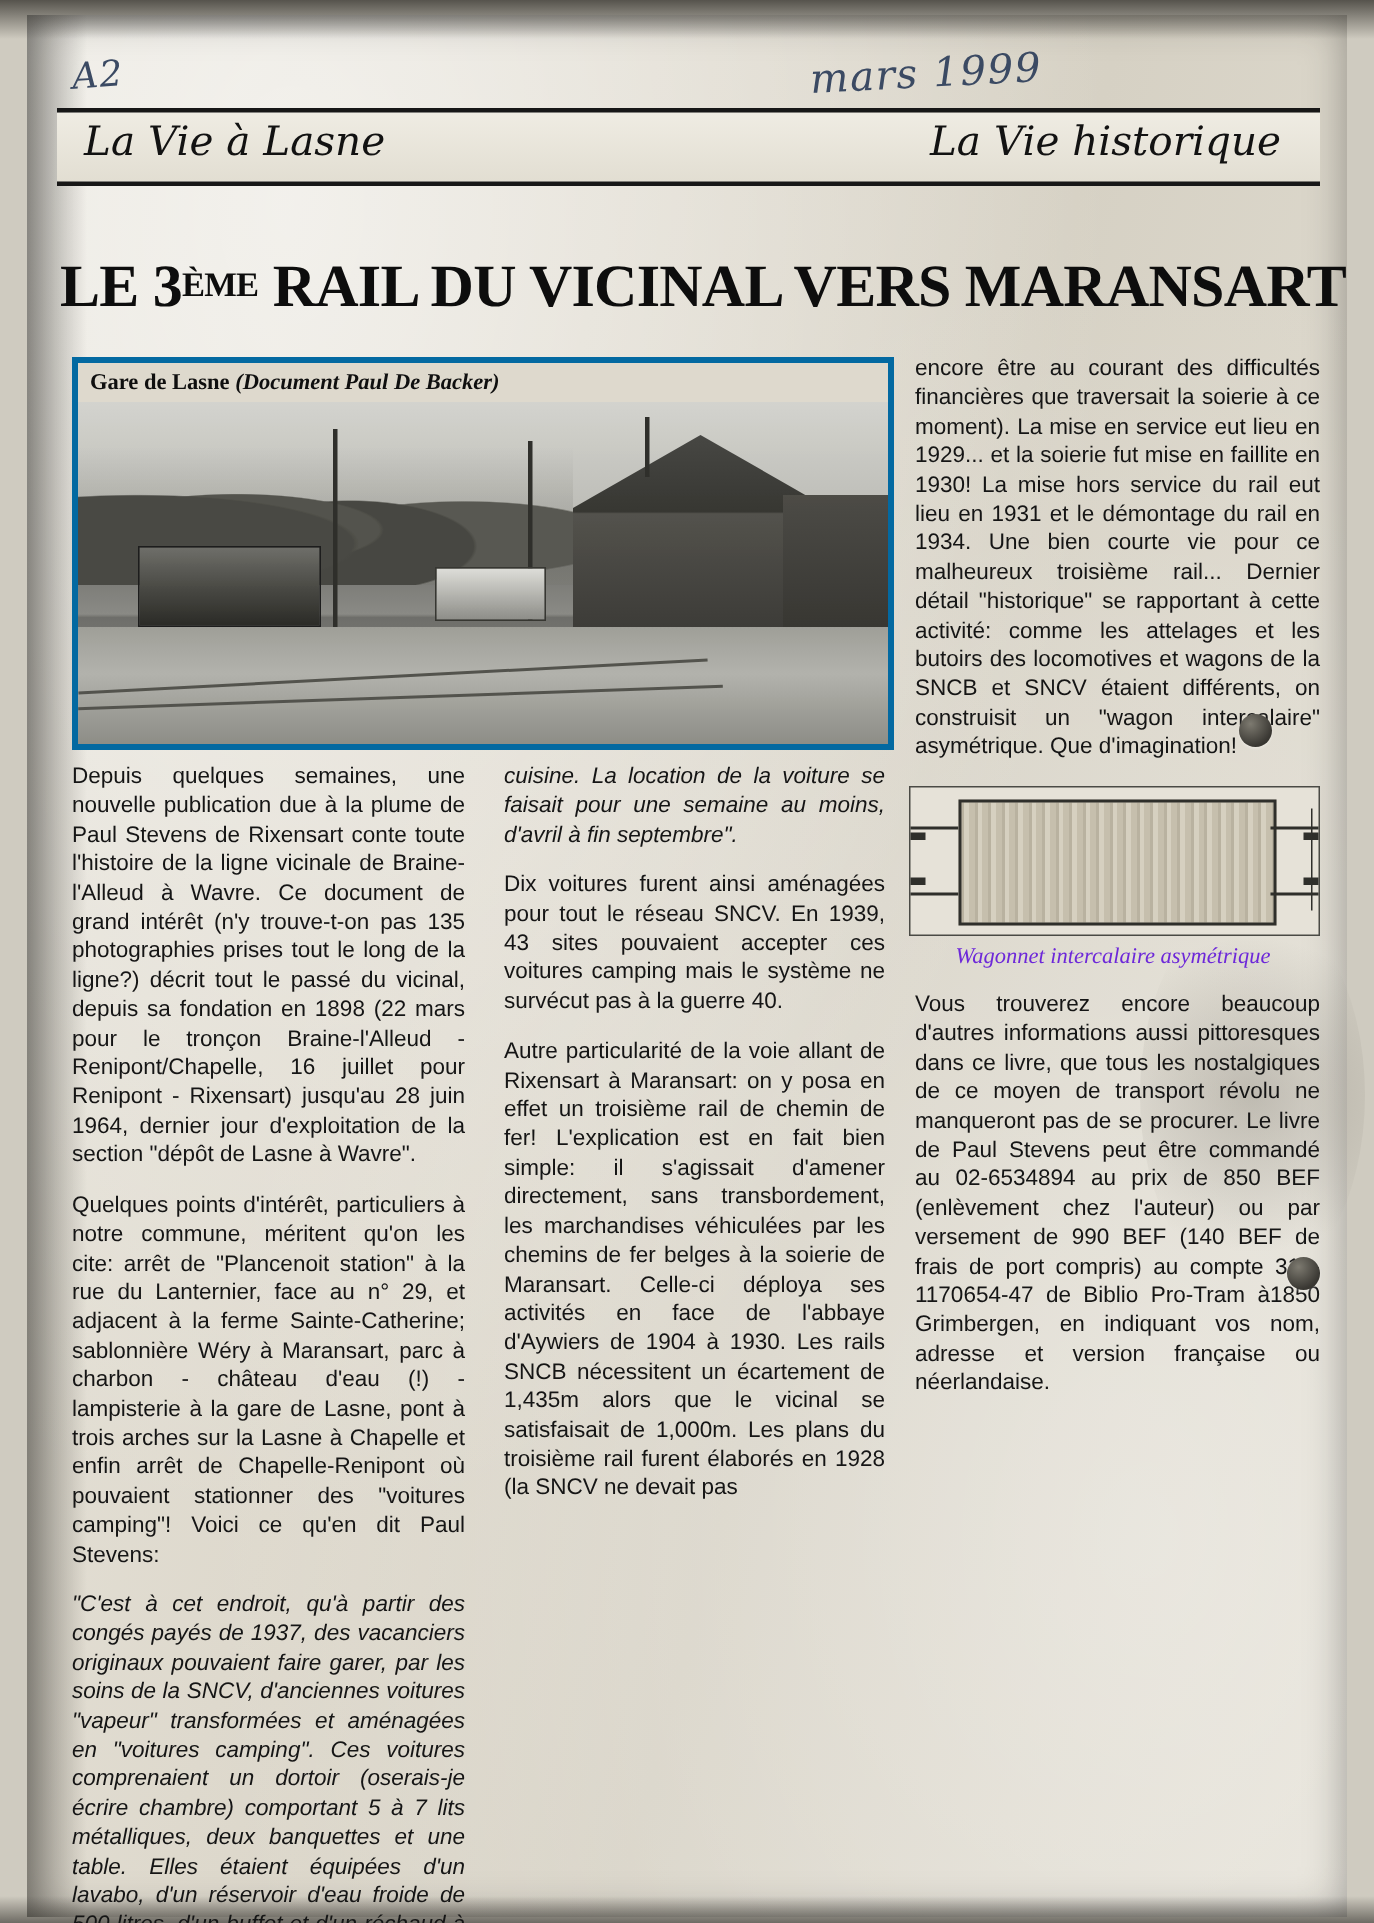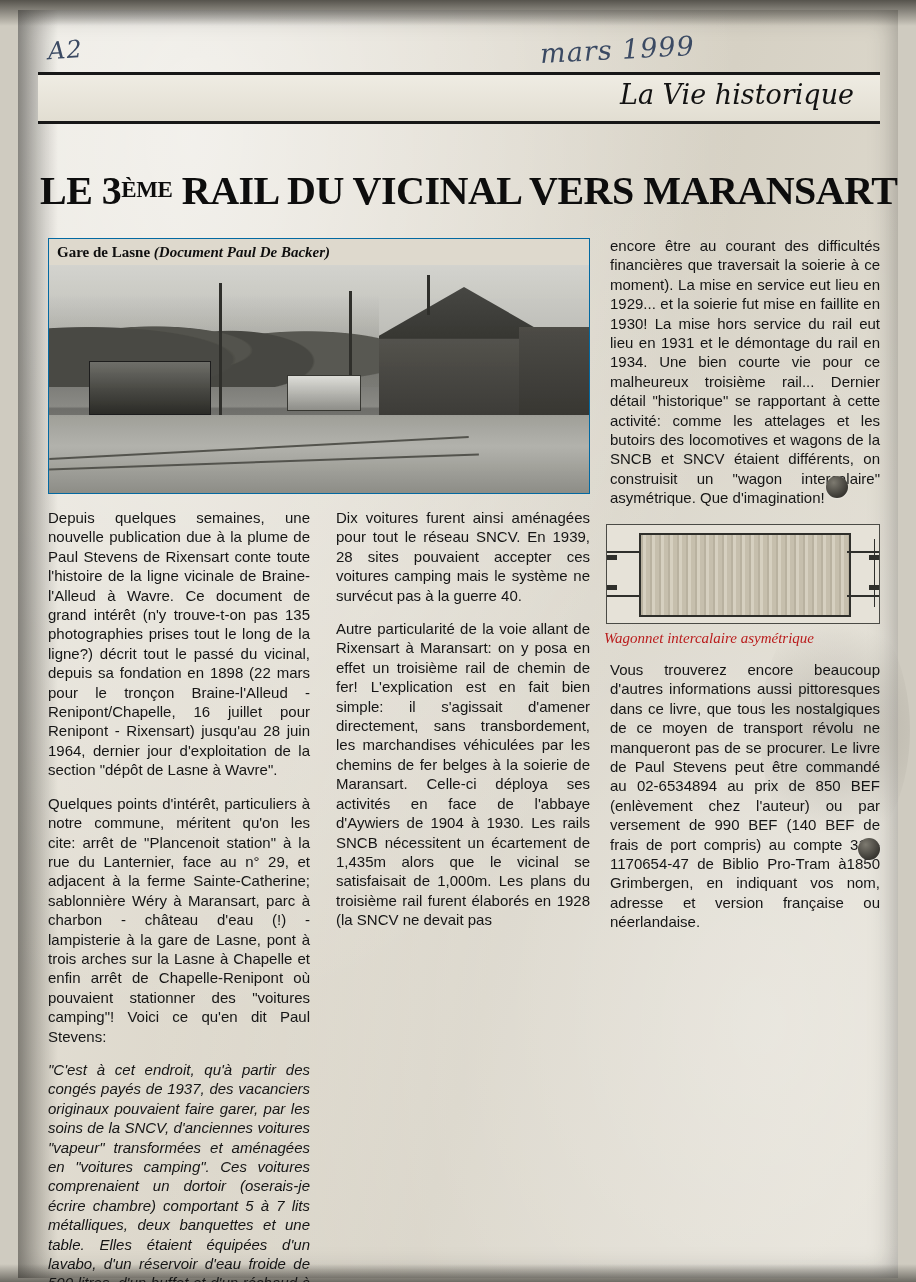--- a/index.html
+++ b/index.html
@@ -84,21 +84,21 @@
     color: #0d0d0d;
     white-space: nowrap;
   }
   .headline sup { font-size: 23px; vertical-align: 7px; }
 
   
   .photo {
     position: absolute;
     background: #4d7c0f;
     overflow: hidden;
-    border: 1px solid #0369a1;
+    border: 4px solid #0369a1;
   }
   .photo .caption {
     position: absolute;
     left: 0; top: 0; right: 0;
     padding: 5px 8px 4px 8px;
     font-family: "Liberation Serif", serif;
     font-weight: bold;
     font-size: 15px;
     color: #0f0f0f;
     background: #ded9cd;
@@ -218,24 +218,25 @@
     position: absolute; width: 10px; height: 5px; background: #2f2f2b;
   }
   #figure-wagon .dim-r {
     position: absolute; right: 4px; top: 14px; width: 0; height: 68px;
     border-left: 1px solid #2f2f2b;
   }
   .fig-caption {
     position: absolute;
     left: 604px; top: 630px;
     width: 276px;
+    text-align: center;
     font-family: "Liberation Serif", serif;
     font-style: italic;
     font-size: 15px;
-    color: #b91c1c;
+    color: #6d28d9;
   }
 
   
   .col {
     position: absolute;
     font-family: "Liberation Sans", sans-serif;
     font-size: 15px;
     line-height: 19.4px;
     text-align: justify;
     color: #151515;
@@ -282,20 +283,21 @@
   <div class="shade-left"></div>
   <div class="shade-top"></div>
   <div class="shade-bottom"></div>
 
   <div class="smudge" style="left:760px;top:600px;width:150px;height:260px;"></div>
 
   <div class="hand" id="hand-left">A2</div>
   <div class="hand" id="hand-right">mars 1999</div>
 
   <div class="masthead">
+    <div class="masthead-left">La Vie à Lasne</div>
     <div class="masthead-right">La Vie historique</div>
   </div>
 
   <h1 class="headline">
     <span>LE 3</span><sup>ÈME</sup><span> RAIL DU VICINAL VERS MARANSART</span>
   </h1>
 
   <div class="photo" id="photo-lasne">
     <div class="scene">
       <div class="sky"></div>
@@ -328,21 +330,22 @@
   </div>
   <div class="fig-caption">Wagonnet intercalaire asymétrique</div>
 
   <div class="col" id="col1">
     <p>Depuis quelques semaines, une nouvelle publication due à la plume de Paul Stevens de Rixensart conte toute l'histoire de la ligne vicinale de Braine-l'Alleud à Wavre. Ce document de grand intérêt (n'y trouve-t-on pas 135 photographies prises tout le long de la ligne?) décrit tout le passé du vicinal, depuis sa fondation en 1898 (22 mars pour le tronçon Braine-l'Alleud - Renipont/Chapelle, 16 juillet pour Renipont - Rixensart) jusqu'au 28 juin 1964, dernier jour d'exploitation de la section "dépôt de Lasne à Wavre".</p>
     <p>Quelques points d'intérêt, particuliers à notre commune, méritent qu'on les cite: arrêt de "Plancenoit station" à la rue du Lanternier, face au n° 29, et adjacent à la ferme Sainte-Catherine; sablonnière Wéry à Maransart, parc à charbon - château d'eau (!) - lampisterie à la gare de Lasne, pont à trois arches sur la Lasne à Chapelle et enfin arrêt de Chapelle-Renipont où pouvaient stationner des "voitures camping"! Voici ce qu'en dit Paul Stevens:</p>
     <p class="it">"C'est à cet endroit, qu'à partir des congés payés de 1937, des vacanciers originaux pouvaient faire garer, par les soins de la SNCV, d'anciennes voitures "vapeur" transformées et aménagées en "voitures camping". Ces voitures comprenaient un dortoir (oserais-je écrire chambre) comportant 5 à 7 lits métalliques, deux banquettes et une table. Elles étaient équipées d'un lavabo, d'un réservoir d'eau froide de 500 litres, d'un buffet et d'un réchaud à gaz butane à 2 becs. Le campeur devait apporter lui-même la literie, les couverts et la batterie de</p>
   </div>
 
   <div class="col" id="col2">
-    <p>Dix voitures furent ainsi aménagées pour tout le réseau SNCV. En 1939, 28 sites pouvaient accepter ces voitures camping mais le système ne survécut pas à la guerre 40.</p>
+    <p class="it">cuisine. La location de la voiture se faisait pour une semaine au moins, d'avril à fin septembre".</p>
+    <p>Dix voitures furent ainsi aménagées pour tout le réseau SNCV. En 1939, 43 sites pouvaient accepter ces voitures camping mais le système ne survécut pas à la guerre 40.</p>
     <p>Autre particularité de la voie allant de Rixensart à Maransart: on y posa en effet un troisième rail de chemin de fer! L'explication est en fait bien simple: il s'agissait d'amener directement, sans transbordement, les marchandises véhiculées par les chemins de fer belges à la soierie de Maransart. Celle-ci déploya ses activités en face de l'abbaye d'Aywiers de 1904 à 1930. Les rails SNCB nécessitent un écartement de 1,435m alors que le vicinal se satisfaisait de 1,000m. Les plans du troisième rail furent élaborés en 1928 (la SNCV ne devait pas</p>
   </div>
 
   <div class="col" id="col3-top">
     <p>encore être au courant des difficultés financières que traversait la soierie à ce moment). La mise en service eut lieu en 1929... et la soierie fut mise en faillite en 1930! La mise hors service du rail eut lieu en 1931 et le démontage du rail en 1934. Une bien courte vie pour ce malheureux troisième rail... Dernier détail "historique" se rapportant à cette activité: comme les attelages et les butoirs des locomotives et wagons de la SNCB et SNCV étaient différents, on construisit un "wagon intercalaire" asymétrique. Que d'imagination!</p>
   </div>
 
   <div class="col" id="col3-bottom">
     <p>Vous trouverez encore beaucoup d'autres informations aussi pittoresques dans ce livre, que tous les nostalgiques de ce moyen de transport révolu ne manqueront pas de se procurer. Le livre de Paul Stevens peut être commandé au 02-6534894 au prix de 850 BEF (enlèvement chez l'auteur) ou par versement de 990 BEF (140 BEF de frais de port compris) au compte 310-1170654-47 de Biblio Pro-Tram à1850 Grimbergen, en indiquant vos nom, adresse et version française ou néerlandaise.</p>
   </div>

